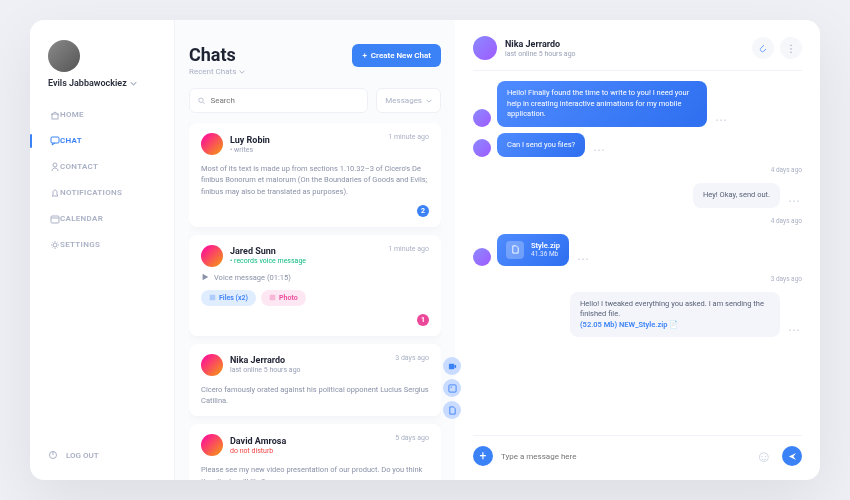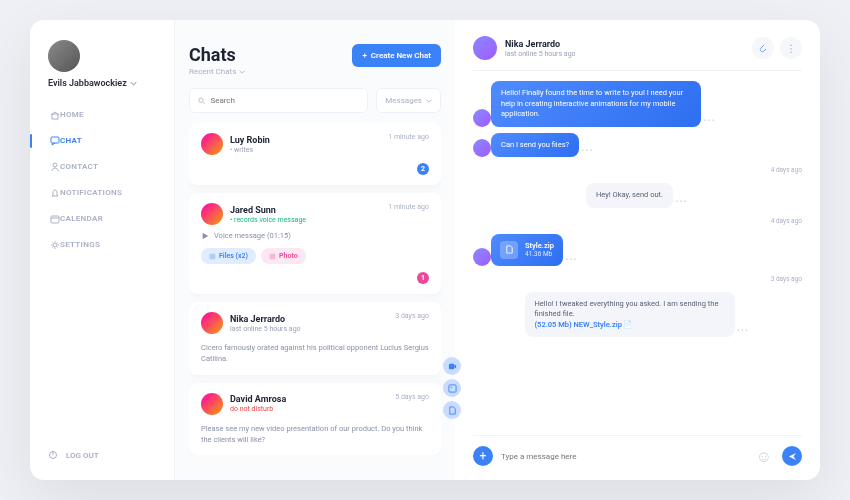--- a/index.html
+++ b/index.html
@@ -46,22 +46,22 @@
 .chip.pink{background:#fce7f3;color:#ec4899}
 .convo{flex:1;display:flex;flex-direction:column;padding:16px 18px 14px}
 .convo-head{display:flex;justify-content:space-between;align-items:center;padding-bottom:10px;border-bottom:1px solid #f0f2f7;margin-bottom:10px}
 .convo-user{display:flex;gap:8px;align-items:center}
 .convo-av{width:24px;height:24px;border-radius:50%;background:linear-gradient(135deg,#8a8aff,#a05aff)}
 .convo-name{font-size:9px;font-weight:700;color:#1e2333}
 .convo-status{font-size:7px;color:#9aa2b8;margin-top:1px}
 .convo-actions{display:flex;gap:6px}
 .icon-btn{width:22px;height:22px;border-radius:50%;background:#f5f7fb;display:flex;align-items:center;justify-content:center;cursor:pointer;color:#9aa2b8;font-size:10px}
 .msgs{flex:1;display:flex;flex-direction:column;gap:6px;overflow-y:auto}
-.msg-row{display:flex;align-items:flex-end}
-.msg-row.right{justify-content:center}
+.msg-row{display:flex;gap:6px;align-items:flex-end}
+.msg-row.right{justify-content:flex-end}
 .msg-av{width:18px;height:18px;border-radius:50%;background:linear-gradient(135deg,#8a8aff,#a05aff);flex-shrink:0}
 .bubble{padding:7px 10px;border-radius:8px;font-size:7.5px;line-height:1.4;max-width:210px}
 .bubble.in{background:linear-gradient(135deg,#4f8bff,#2e6ff0);color:#fff}
 .bubble.out{background:#f3f5fa;color:#5a6278}
 .dots{color:#cbd2e0;font-size:12px;padding:0 2px;cursor:pointer}
 .time-div{font-size:6.5px;color:#aab1c5;text-align:right;margin:3px 0}
 .file-bubble{background:linear-gradient(135deg,#4f8bff,#2e6ff0);color:#fff;padding:7px 9px;border-radius:8px;display:flex;gap:7px;align-items:flex-start}
 .file-ic{width:18px;height:18px;background:rgba(255,255,255,.25);border-radius:4px;display:flex;align-items:center;justify-content:center}
 .file-name{font-size:7.5px;font-weight:600}
 .file-size{font-size:6.5px;opacity:.85}
@@ -193,20 +193,21 @@
           <div class="card-head">
             <div class="card-user">
               <div class="card-av"></div>
               <div>
                 <div class="card-name">Luy Robin</div>
                 <div class="card-status ">• writes</div>
               </div>
             </div>
             <div class="card-time">1 minute ago</div>
           </div>
+          <div class="card-body">Most of its text is made up from sections 1.10.32–3 of Cicero's De finibus Bonorum et malorum (On the Boundaries of Goods and Evils; finibus may also be translated as purposes).</div>
           <div class="card-foot">
             <span></span>
             <div class="badge blue">2</div>
           </div>
         </div>
         <div class="card">
           <div class="card-head">
             <div class="card-user">
               <div class="card-av"></div>
               <div>

